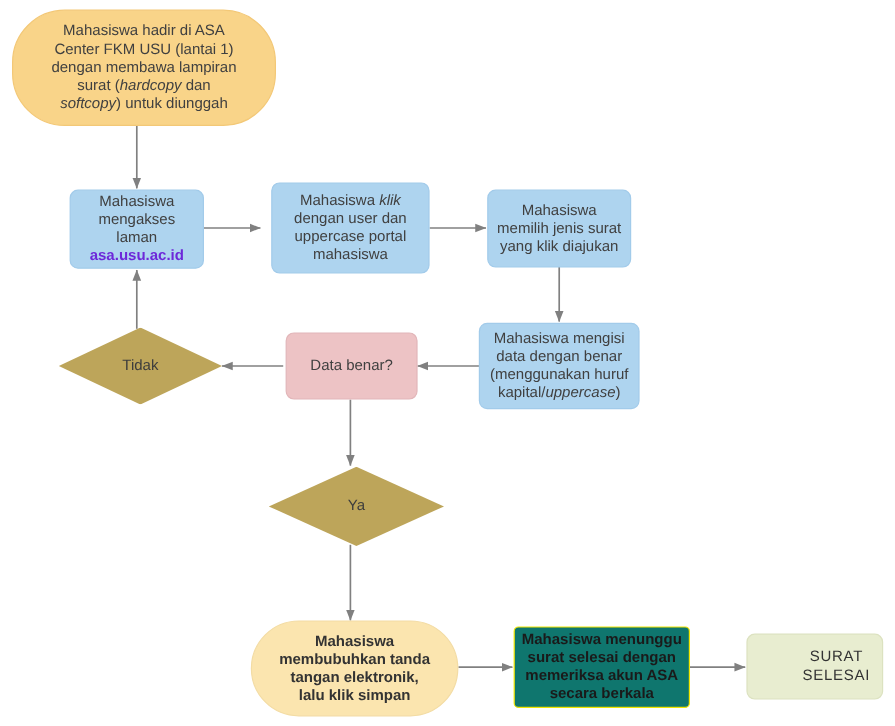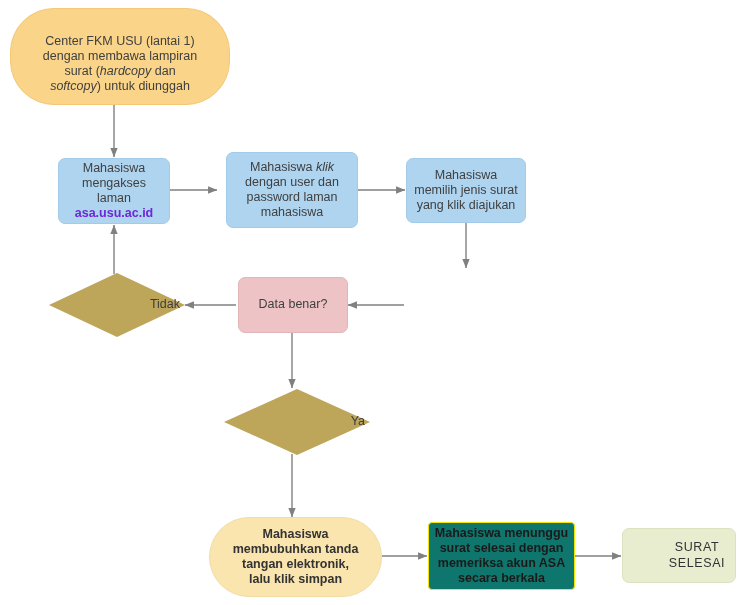--- a/index.html
+++ b/index.html
@@ -77,21 +77,20 @@
     border-radius: 7px;
     font-size: 12.5px;
     letter-spacing: 0.6px;
     color: #333333;
     padding-left: 36px;
   }
   .n-diamond {
     background: transparent;
     border: 0;
     font-size: 12.5px;
-    justify-content: flex-end;
   }
   .n-diamond .dia-shape {
     position: absolute;
     left: 0; top: 0;
     width: 100%; height: 100%;
     background: #BDA55A;
     clip-path: polygon(50% 0%, 100% 50%, 50% 100%, 0% 50%);
     z-index: 0;
   }
   .n-diamond .txt {
@@ -127,53 +126,61 @@
       <path d="M114,274 L114,225"></path>
       <path d="M292,333 L292,388"></path>
       <path d="M292,454 L292,517"></path>
       <path d="M382,556 L427,556"></path>
       <path d="M575,556 L621,556"></path>
     </g>
   </svg>
 
   <div class="node n-start" style="left:10px; top:8px; width:220px; height:97px;">
     <span class="txt">
-      <br>
+      <span>Mahasiswa hadir di ASA</span><br>
       <span>Center FKM USU (lantai 1)</span><br>
       <span>dengan membawa lampiran</span><br>
       <span>surat (</span><span class="ital">hardcopy</span><span> dan</span><br>
       <span class="ital">softcopy</span><span>) untuk diunggah</span>
     </span>
   </div>
 
   <div class="node n-process" style="left:58px; top:158px; width:112px; height:66px;">
     <span class="txt">
       <span>Mahasiswa</span><br>
       <span>mengakses laman</span><br>
       <span class="lnk">asa.usu.ac.id</span>
     </span>
   </div>
 
   <div class="node n-process" style="left:226px; top:152px; width:132px; height:76px;">
     <span class="txt">
       <span>Mahasiswa </span><span class="ital">klik</span><br>
       <span>dengan user dan</span><br>
-      <span>password laman</span><br>
+      <span>uppercase portal</span><br>
       <span>mahasiswa</span>
     </span>
   </div>
 
   <div class="node n-process" style="left:406px; top:158px; width:120px; height:65px;">
     <span class="txt">
       <span>Mahasiswa</span><br>
       <span>memilih jenis surat</span><br>
       <span>yang klik diajukan</span>
     </span>
   </div>
 
+  <div class="node n-process" style="left:399px; top:269px; width:134px; height:72px;">
+    <span class="txt">
+      <span>Mahasiswa mengisi</span><br>
+      <span>data dengan benar</span><br>
+      <span>(menggunakan huruf</span><br>
+      <span>kapital/</span><span class="ital">uppercase</span><span>)</span>
+    </span>
+  </div>
 
   <div class="node n-decision-box" style="left:238px; top:277px; width:110px; height:56px;">
     <span class="txt">Data benar?</span>
   </div>
 
   <div class="node n-diamond" style="left:49px; top:273px; width:136px; height:64px;">
     <span class="dia-shape"></span>
     <span class="txt">Tidak</span>
   </div>
 

